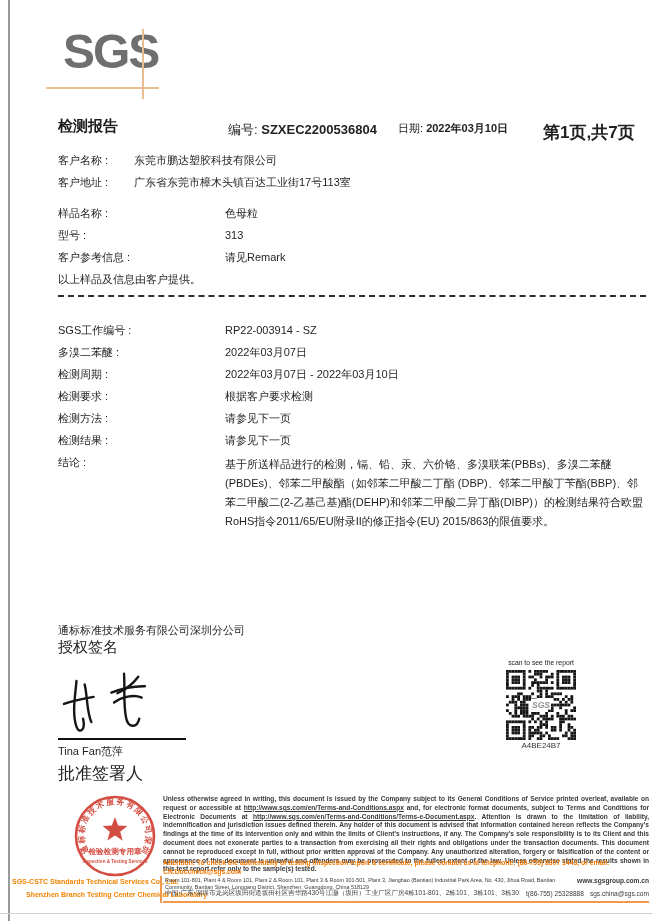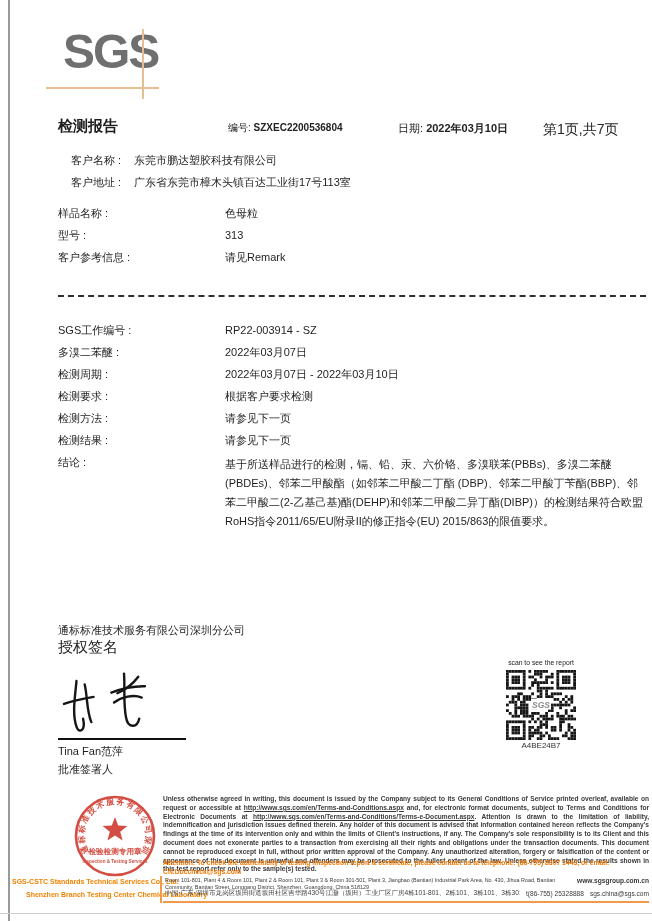--- a/index.html
+++ b/index.html
@@ -11,47 +11,47 @@
   .left-rule{left:8px;top:0;width:2px;height:921px;background:#9a9a9a;}
   .bottom-rule{left:0;top:913px;width:652px;height:1px;background:#cfcfcf;}
 
   
   .logo-text{left:63px;top:24px;font-size:48px;font-weight:bold;color:#6f6f6f;letter-spacing:-2px;}
   .logo-underline{left:46px;top:87px;width:113px;height:2px;background:#e9bd92;}
   .logo-vline{left:142px;top:29px;width:2px;height:70px;background:#e9bd92;}
 
   
   .doc-title{left:58px;top:117px;font-size:15px;font-weight:bold;color:#1d1d1d;}
-  .no-row{left:228px;top:121px;font-size:10px;}
+  .no-row{left:228px;top:121px;font-size:13px;}
   .no-row b{font-weight:bold;}
   .date-row{left:398px;top:121px;font-size:11px;font-weight:bold;}
   .date-row .lab{font-weight:normal;}
-  .page-info{left:543px;top:121px;font-size:14px;font-weight:normal;}
+  .page-info{left:543px;top:121px;font-size:17px;font-weight:bold;}
 
   
   .client-block{left:58px;top:153px;width:584px;}
   .row{display:flex;font-size:11px;line-height:14px;margin-bottom:8px;color:#1f1f1f;}
   .row .lbl{flex:0 0 auto;}
-  .crow .lbl{width:76px;text-align:center;}
+  .crow .lbl{width:76px;}
   .srow .lbl{width:167px;}
   .gap-lg{margin-top:17px;}
   .note-line{font-size:11px;color:#1f1f1f;margin-top:2px;}
   .dashed-sep{left:58px;top:295px;width:588px;border-top:2px dashed #2e2e2e;height:0;}
 
   .details-block{left:58px;top:323px;width:588px;}
   .details-block .row{margin-bottom:8px;}
   .concl-val{flex:1;line-height:19px;}
 
   
   .sig-company{left:58px;top:623px;font-size:11px;color:#1f1f1f;}
   .sig-auth{left:58px;top:638px;font-size:15px;color:#1f1f1f;}
   .sig-svg{left:56px;top:666px;}
   .sig-line{left:58px;top:738px;width:128px;height:0;border-top:2px solid #111;}
   .sig-name{left:58px;top:744px;font-size:11px;color:#1f1f1f;text-align:center;}
-  .sig-title{left:58px;top:762px;font-size:11px;color:#1f1f1f;}
+  .sig-title{left:58px;top:762px;font-size:17px;color:#1f1f1f;}
 
   
   .qr-caption{left:498px;top:659px;width:86px;text-align:center;font-size:6.8px;color:#222;white-space:nowrap;}
   .qr-svg{left:506px;top:670px;}
   .qr-code-text{left:498px;top:741px;width:86px;text-align:center;font-size:8px;color:#333;}
 
   
   .stamp-svg{left:55px;top:776px;opacity:.9;}
   .f-company1{left:12px;top:878px;font-size:7px;font-weight:600;color:#f08300;white-space:nowrap;}
   .f-company2{left:26px;top:891px;font-size:7px;font-weight:600;color:#f08300;white-space:nowrap;}
@@ -108,20 +108,21 @@
       <span>色母粒</span>
     </div>
     <div class="row srow">
       <span class="lbl">型号 :</span>
       <span>313</span>
     </div>
     <div class="row srow">
       <span class="lbl">客户参考信息 :</span>
       <span>请见Remark</span>
     </div>
+    <div class="note-line">以上样品及信息由客户提供。</div>
   </div>
 
   <div class="abs dashed-sep"></div>
 
   <div class="abs details-block">
     <div class="row srow">
       <span class="lbl">SGS工作编号 :</span>
       <span>RP22-003914 - SZ</span>
     </div>
     <div class="row srow">

